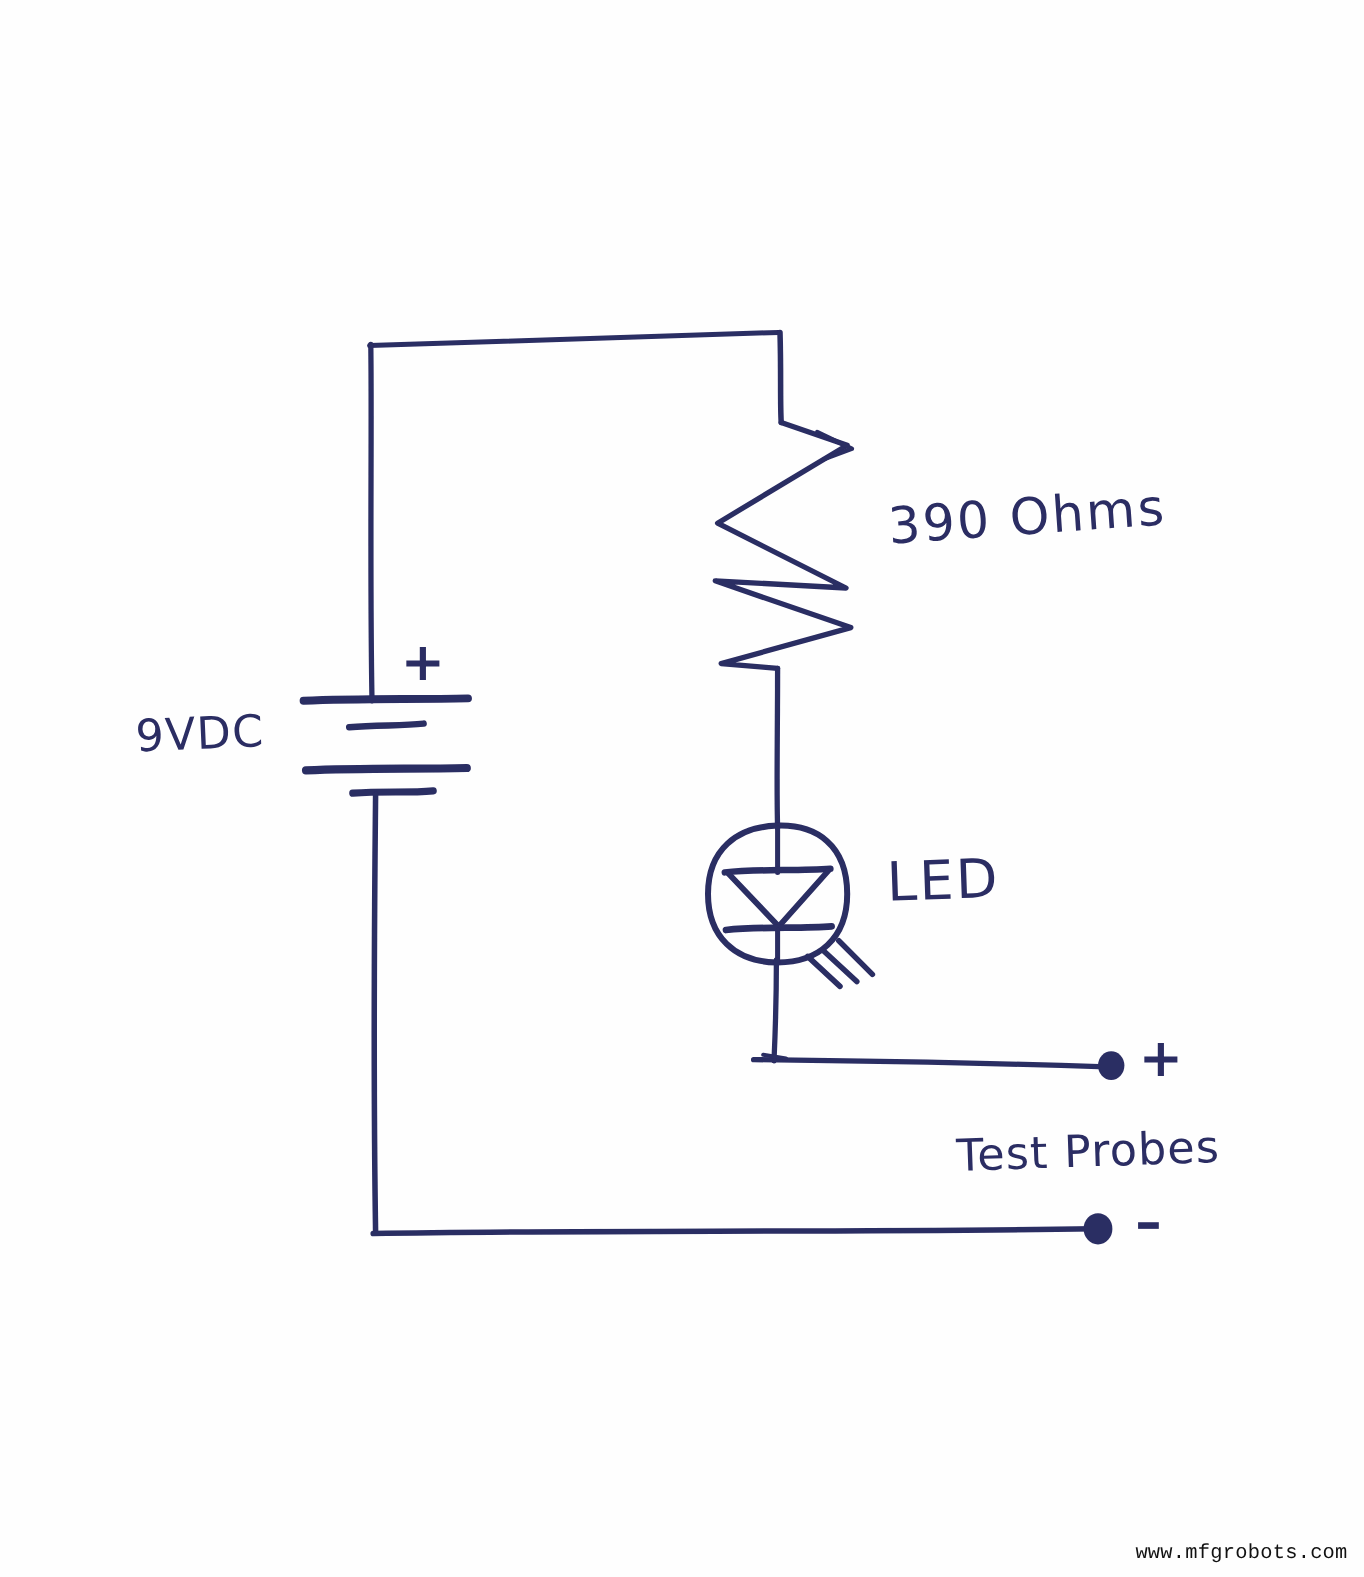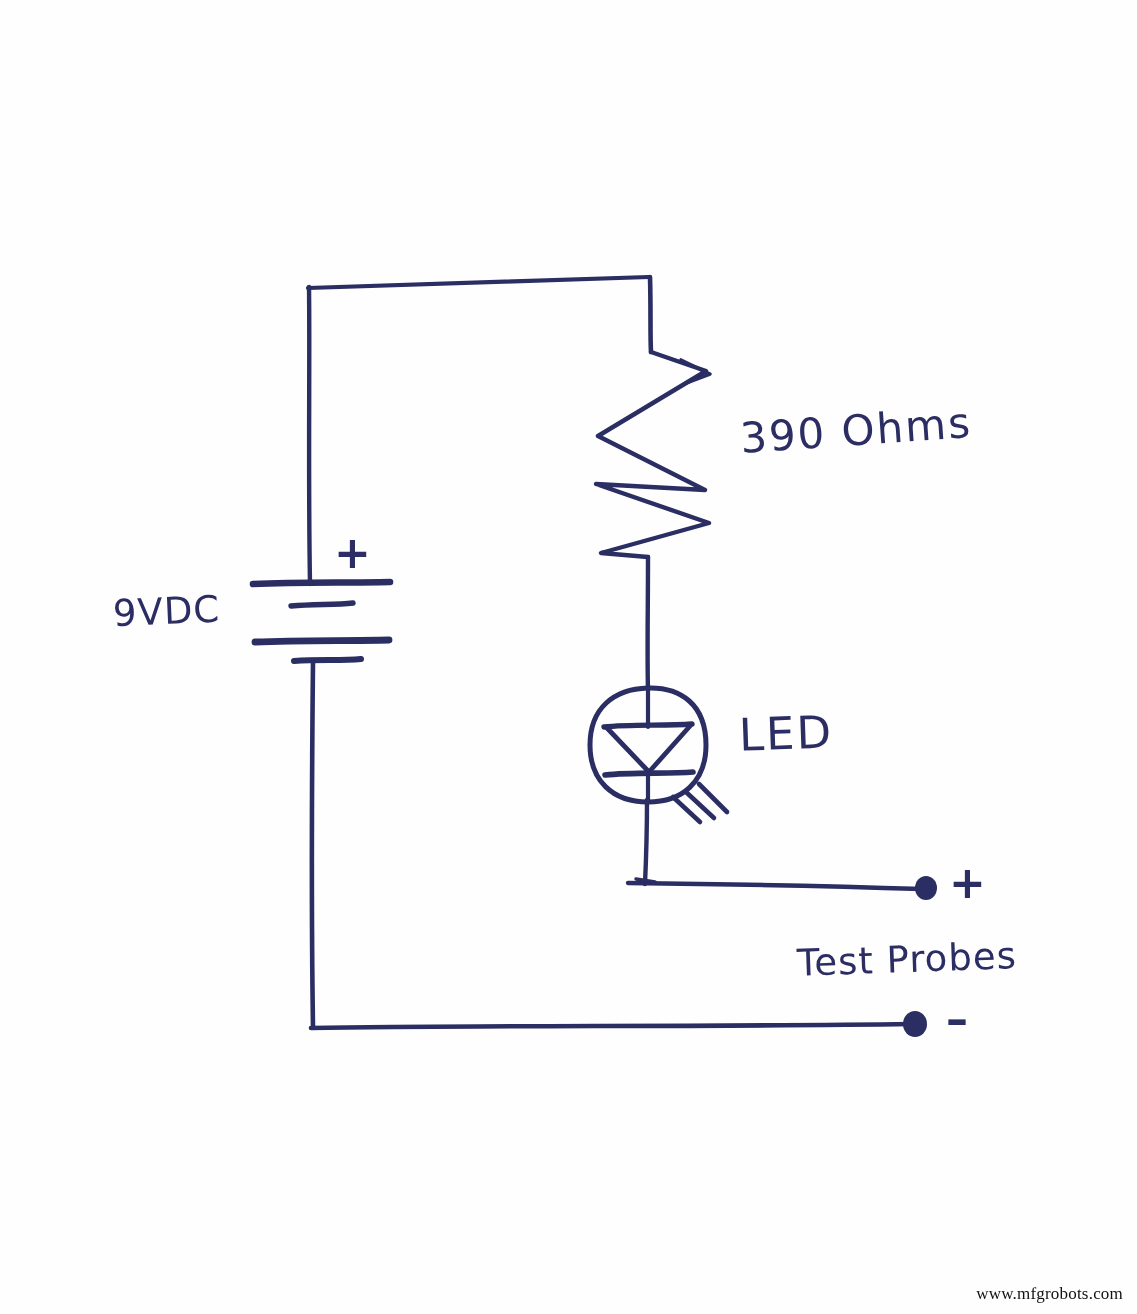--- a/index.html
+++ b/index.html
@@ -77,21 +77,21 @@
     left: 946px;
     top: 997px;
     font-size: 44px;
     font-weight: 600;
     line-height: 1;
   }
   #watermark {
     position: absolute;
     right: 14px;
     bottom: 10px;
-    font-family: Liberation Serif, serif;
+    font-family: Liberation Mono, monospace;
     font-size: 17px;
     color: #121212;
     letter-spacing: 0.2px;
     user-select: none;
   }
 </style>
 </head>
 <body>
 
 <div id="page">

